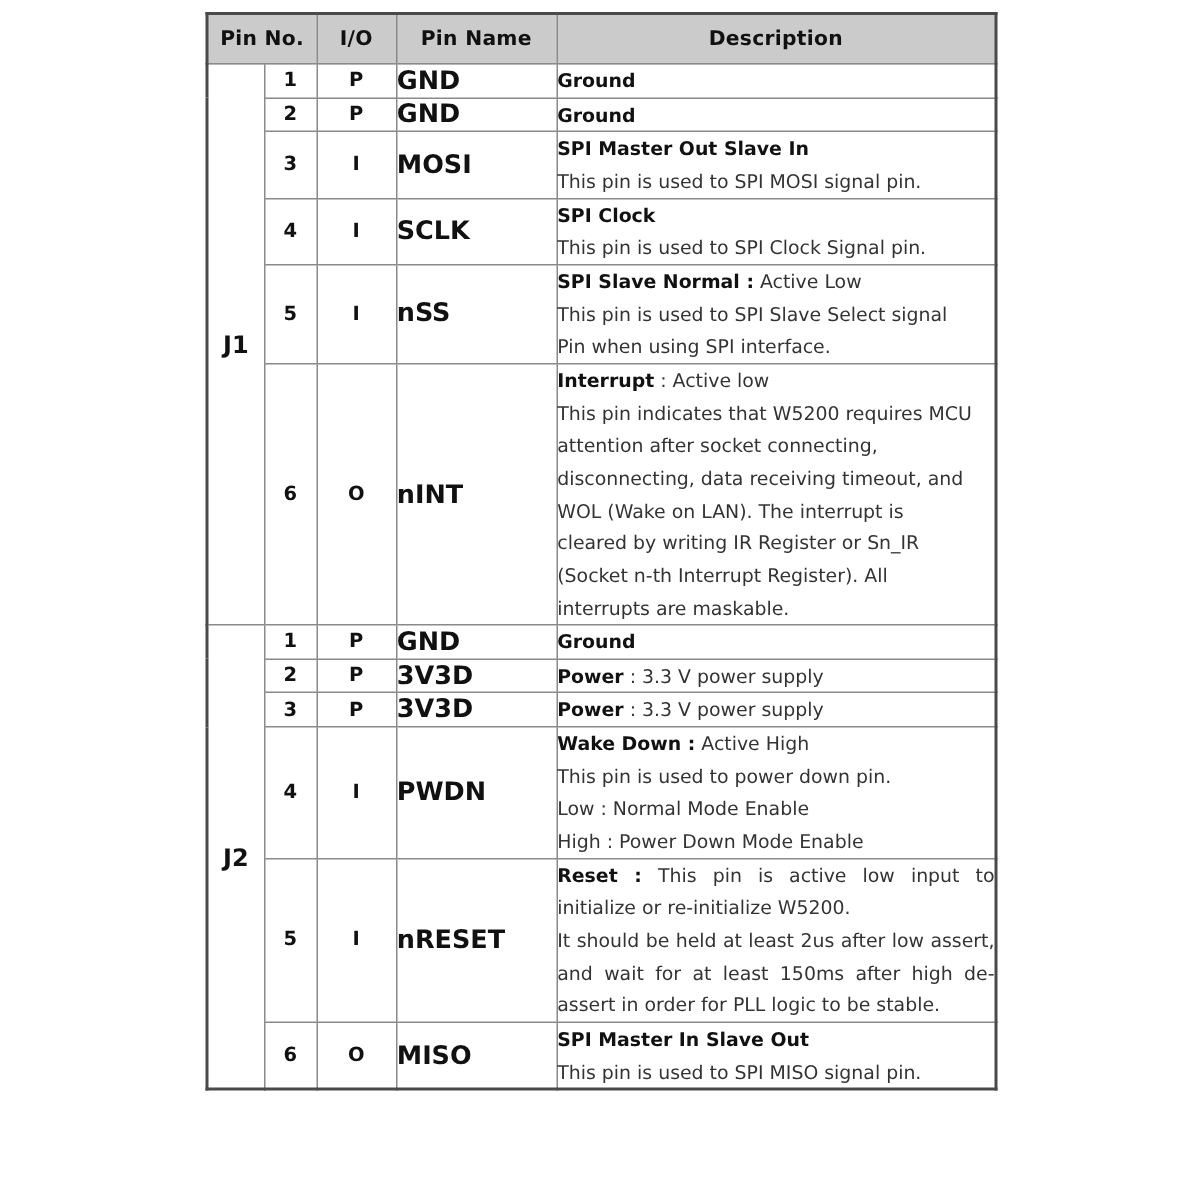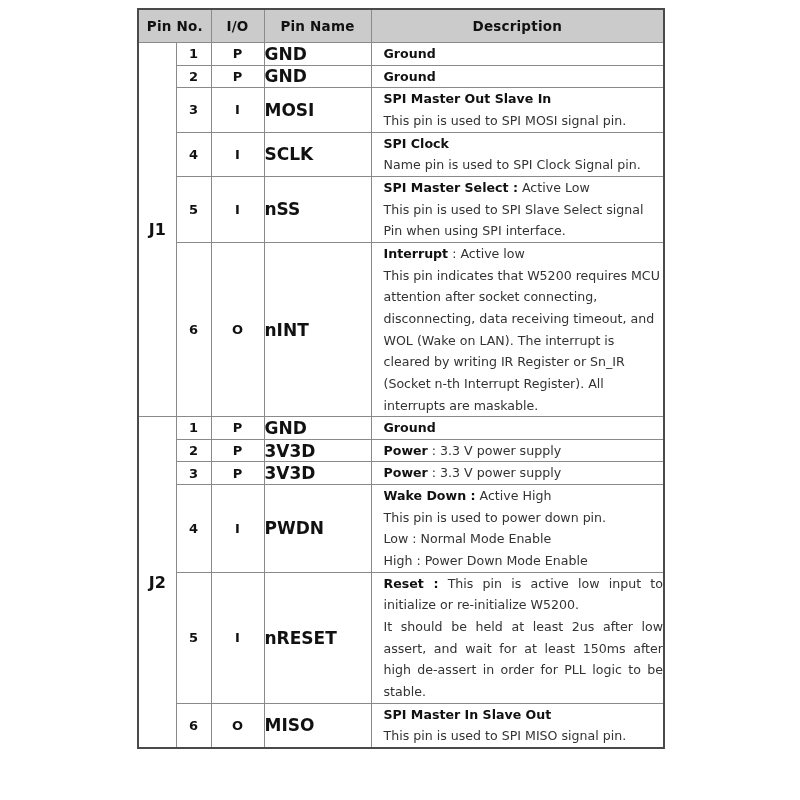--- a/index.html
+++ b/index.html
@@ -91,21 +91,20 @@
     line-height: 1.72;
   }
 
   td.desc-cell.justify .desc-line {
     text-align: justify;
   }
 
   .desc-line {
     display: block;
     white-space: nowrap;
-    margin-left: 12px;
   }
   td.desc-cell.justify .desc-line {
     white-space: normal;
   }
 
   .desc-strong {
     font-weight: bold;
     color: #111111;
   }
 
@@ -160,29 +159,29 @@
             <span class="desc-line"><span class="desc-strong">SPI Master Out Slave In</span></span>
             <span class="desc-line">This pin is used to SPI MOSI signal pin.</span>
           </td>
         </tr>
         <tr>
           <td class="num-cell">4</td>
           <td class="io-cell">I</td>
           <td class="name-cell">SCLK</td>
           <td class="desc-cell">
             <span class="desc-line"><span class="desc-strong">SPI Clock</span></span>
-            <span class="desc-line">Name pin is used to SPI Clock Signal pin.</span>
+            <span class="desc-line">This pin is used to SPI Clock Signal pin.</span>
           </td>
         </tr>
         <tr>
           <td class="num-cell">5</td>
           <td class="io-cell">I</td>
           <td class="name-cell">nSS</td>
           <td class="desc-cell">
-            <span class="desc-line"><span class="desc-strong">SPI Master Select :</span> Active Low</span>
+            <span class="desc-line"><span class="desc-strong">SPI Slave Normal :</span> Active Low</span>
             <span class="desc-line">This pin is used to SPI Slave Select signal</span>
             <span class="desc-line">Pin when using SPI interface.</span>
           </td>
         </tr>
         <tr>
           <td class="num-cell">6</td>
           <td class="io-cell">O</td>
           <td class="name-cell">nINT</td>
           <td class="desc-cell">
             <span class="desc-line"><span class="desc-strong">Interrupt</span> : Active low</span>

